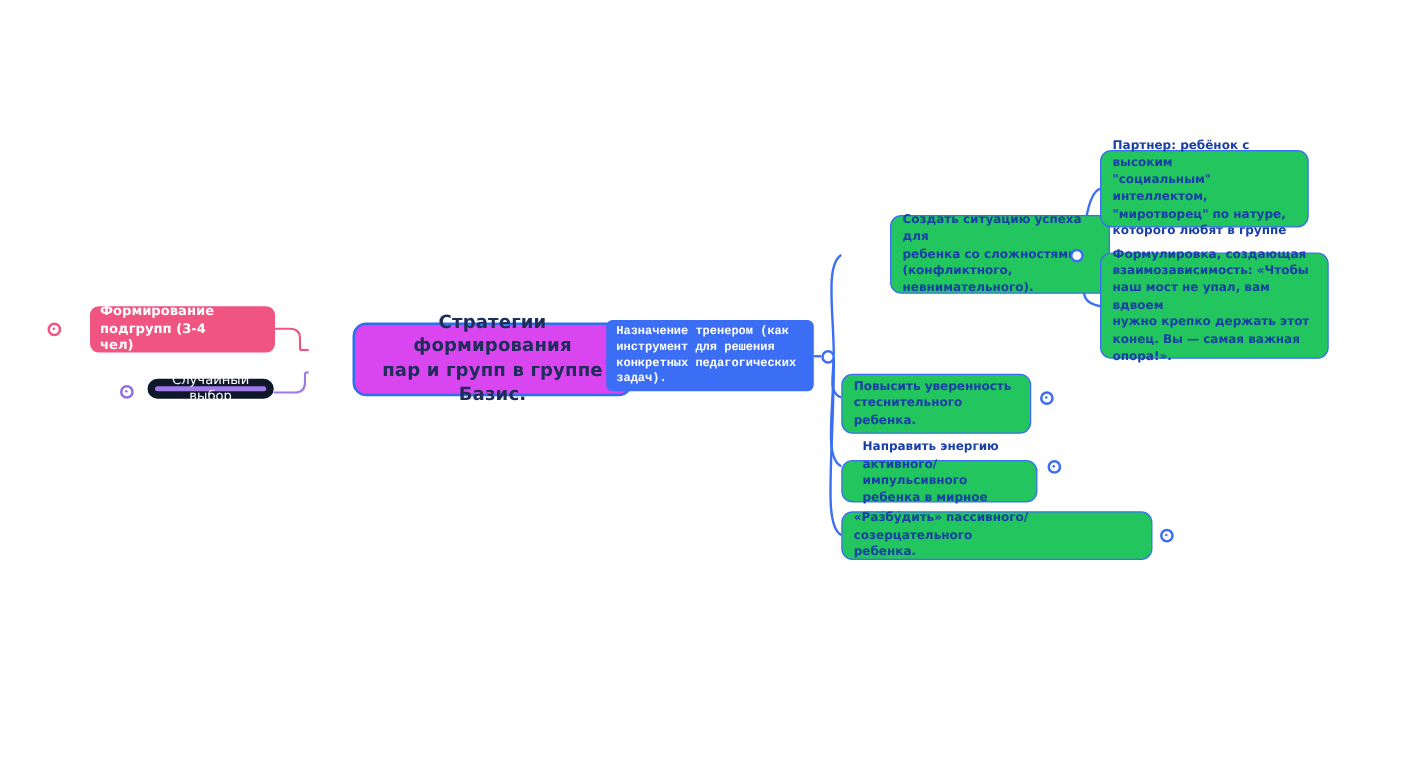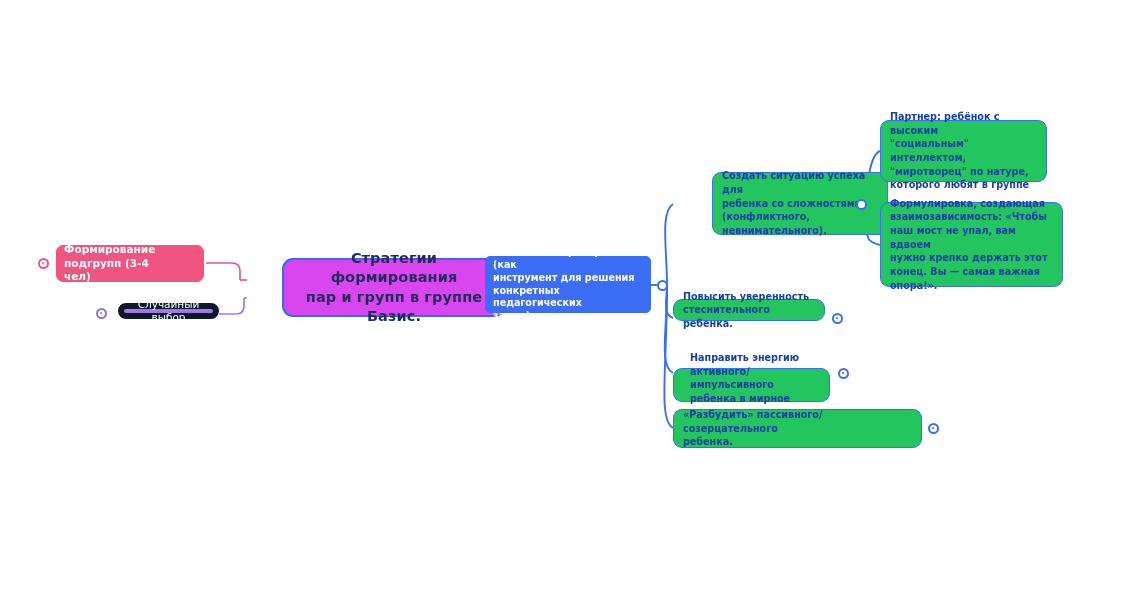--- a/index.html
+++ b/index.html
@@ -55,21 +55,21 @@
     color: #1f2d5a;
     font-size: 14.5px;
     font-weight: bold;
     line-height: 1.33;
     text-align: center;
     letter-spacing: 0.1px;
   }
 
   
   #node-subgroups {
-    left: 56px;
+    left: 72px;
     top: 245px;
     width: 148px;
     height: 37px;
     background: #f05480;
     border: 1px solid #f05480;
     border-radius: 7px;
     padding: 0 7px;
   }
   #node-subgroups .node-text {
     color: #ffffff;
@@ -103,20 +103,21 @@
   #node-assignment {
     left: 485px;
     top: 256px;
     width: 166px;
     height: 57px;
     background: #3b6ef5;
     border: 1px solid #3b6ef5;
     border-radius: 5px;
     padding: 0 7px;
     align-items: center;
+    font-family: Liberation Mono, monospace;
   }
   #node-assignment .node-text {
     color: #ffffff;
     font-size: 9.6px;
     font-weight: bold;
     line-height: 1.33;
     text-align: left;
   }
 
   
@@ -130,21 +131,21 @@
     color: #1a3ea8;
     font-size: 9.6px;
     font-weight: bold;
     line-height: 1.42;
     text-align: left;
   }
 
   #node-success   { left: 673px; top: 172px; width: 176px; height: 63px; margin-left: 39px; }
   #node-partner   { left: 880px; top: 120px; width: 167px; height: 62px; }
   #node-formula   { left: 880px; top: 202px; width: 183px; height: 85px; align-items: center; }
-  #node-confidence{ left: 673px; top: 299px; width: 152px; height: 22px; }
+  #node-confidence{ left: 673px; top: 299px; width: 152px; height: 48px; }
   #node-energy    { left: 673px; top: 368px; width: 157px; height: 34px; padding-left: 16px; }
   #node-awaken    { left: 673px; top: 409px; width: 249px; height: 39px; }
 
   
   .dot {
     position: absolute;
     border-radius: 50%;
     box-sizing: border-box;
   }
   .dot-ring-blue {

